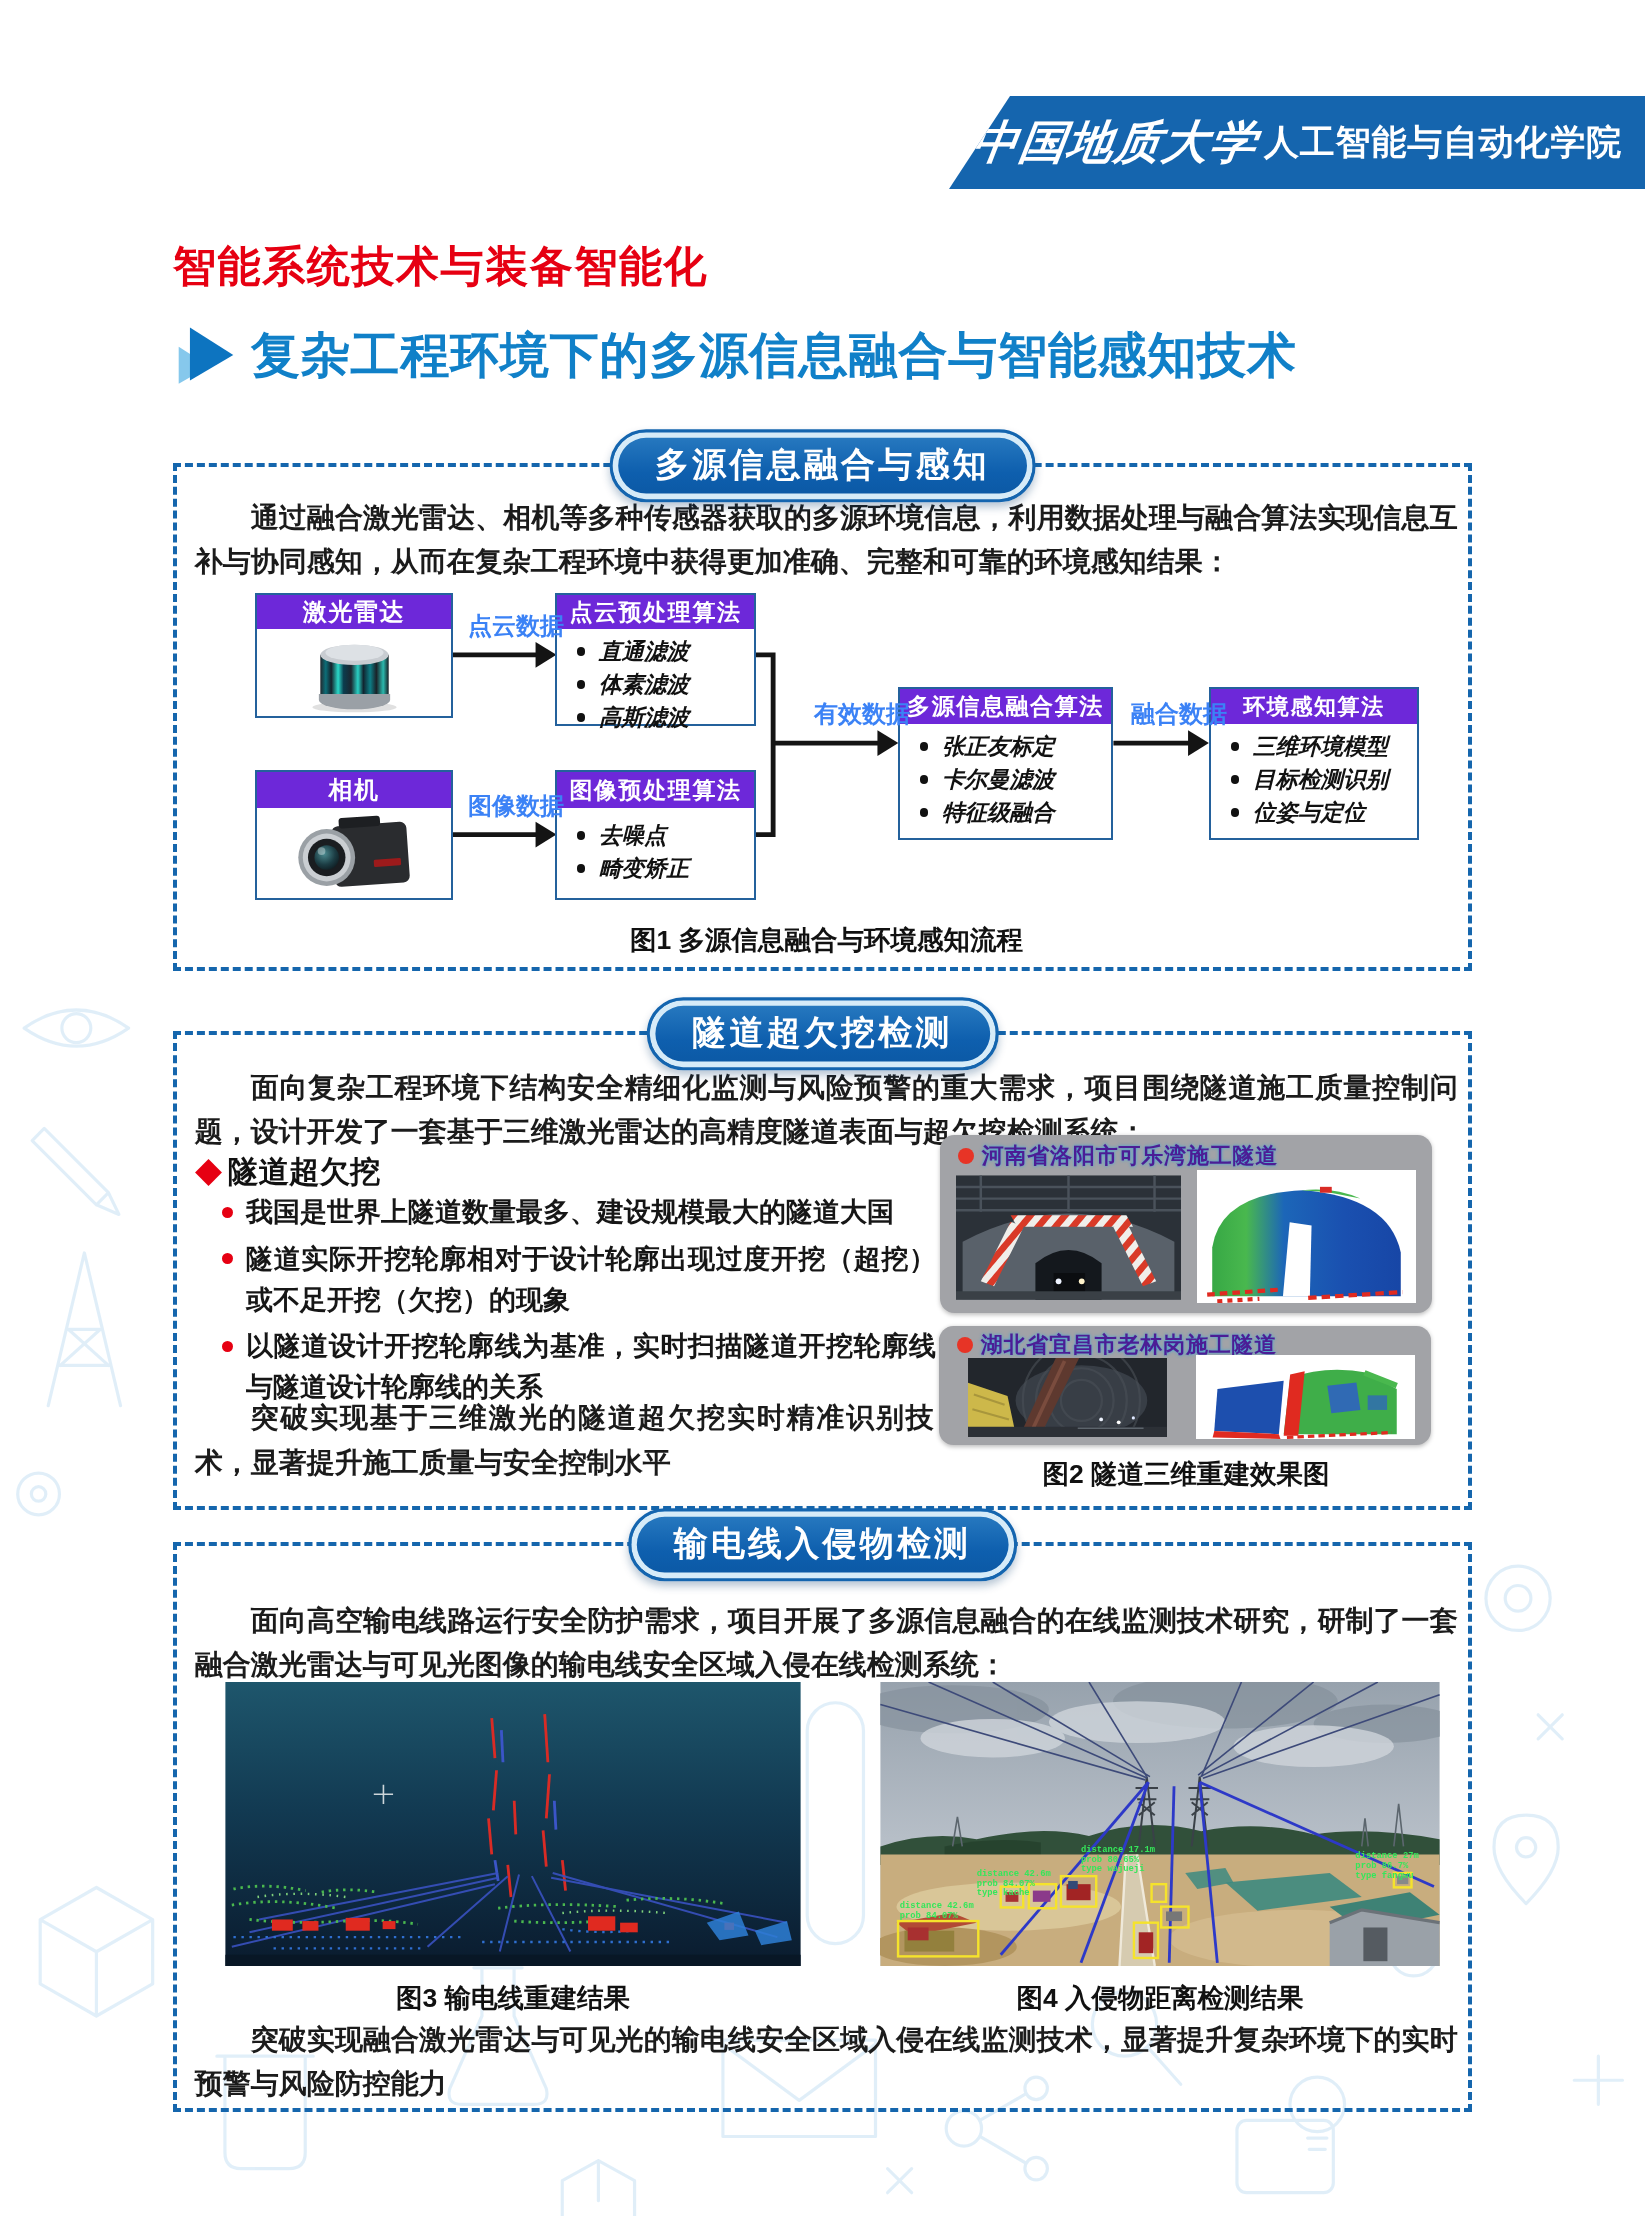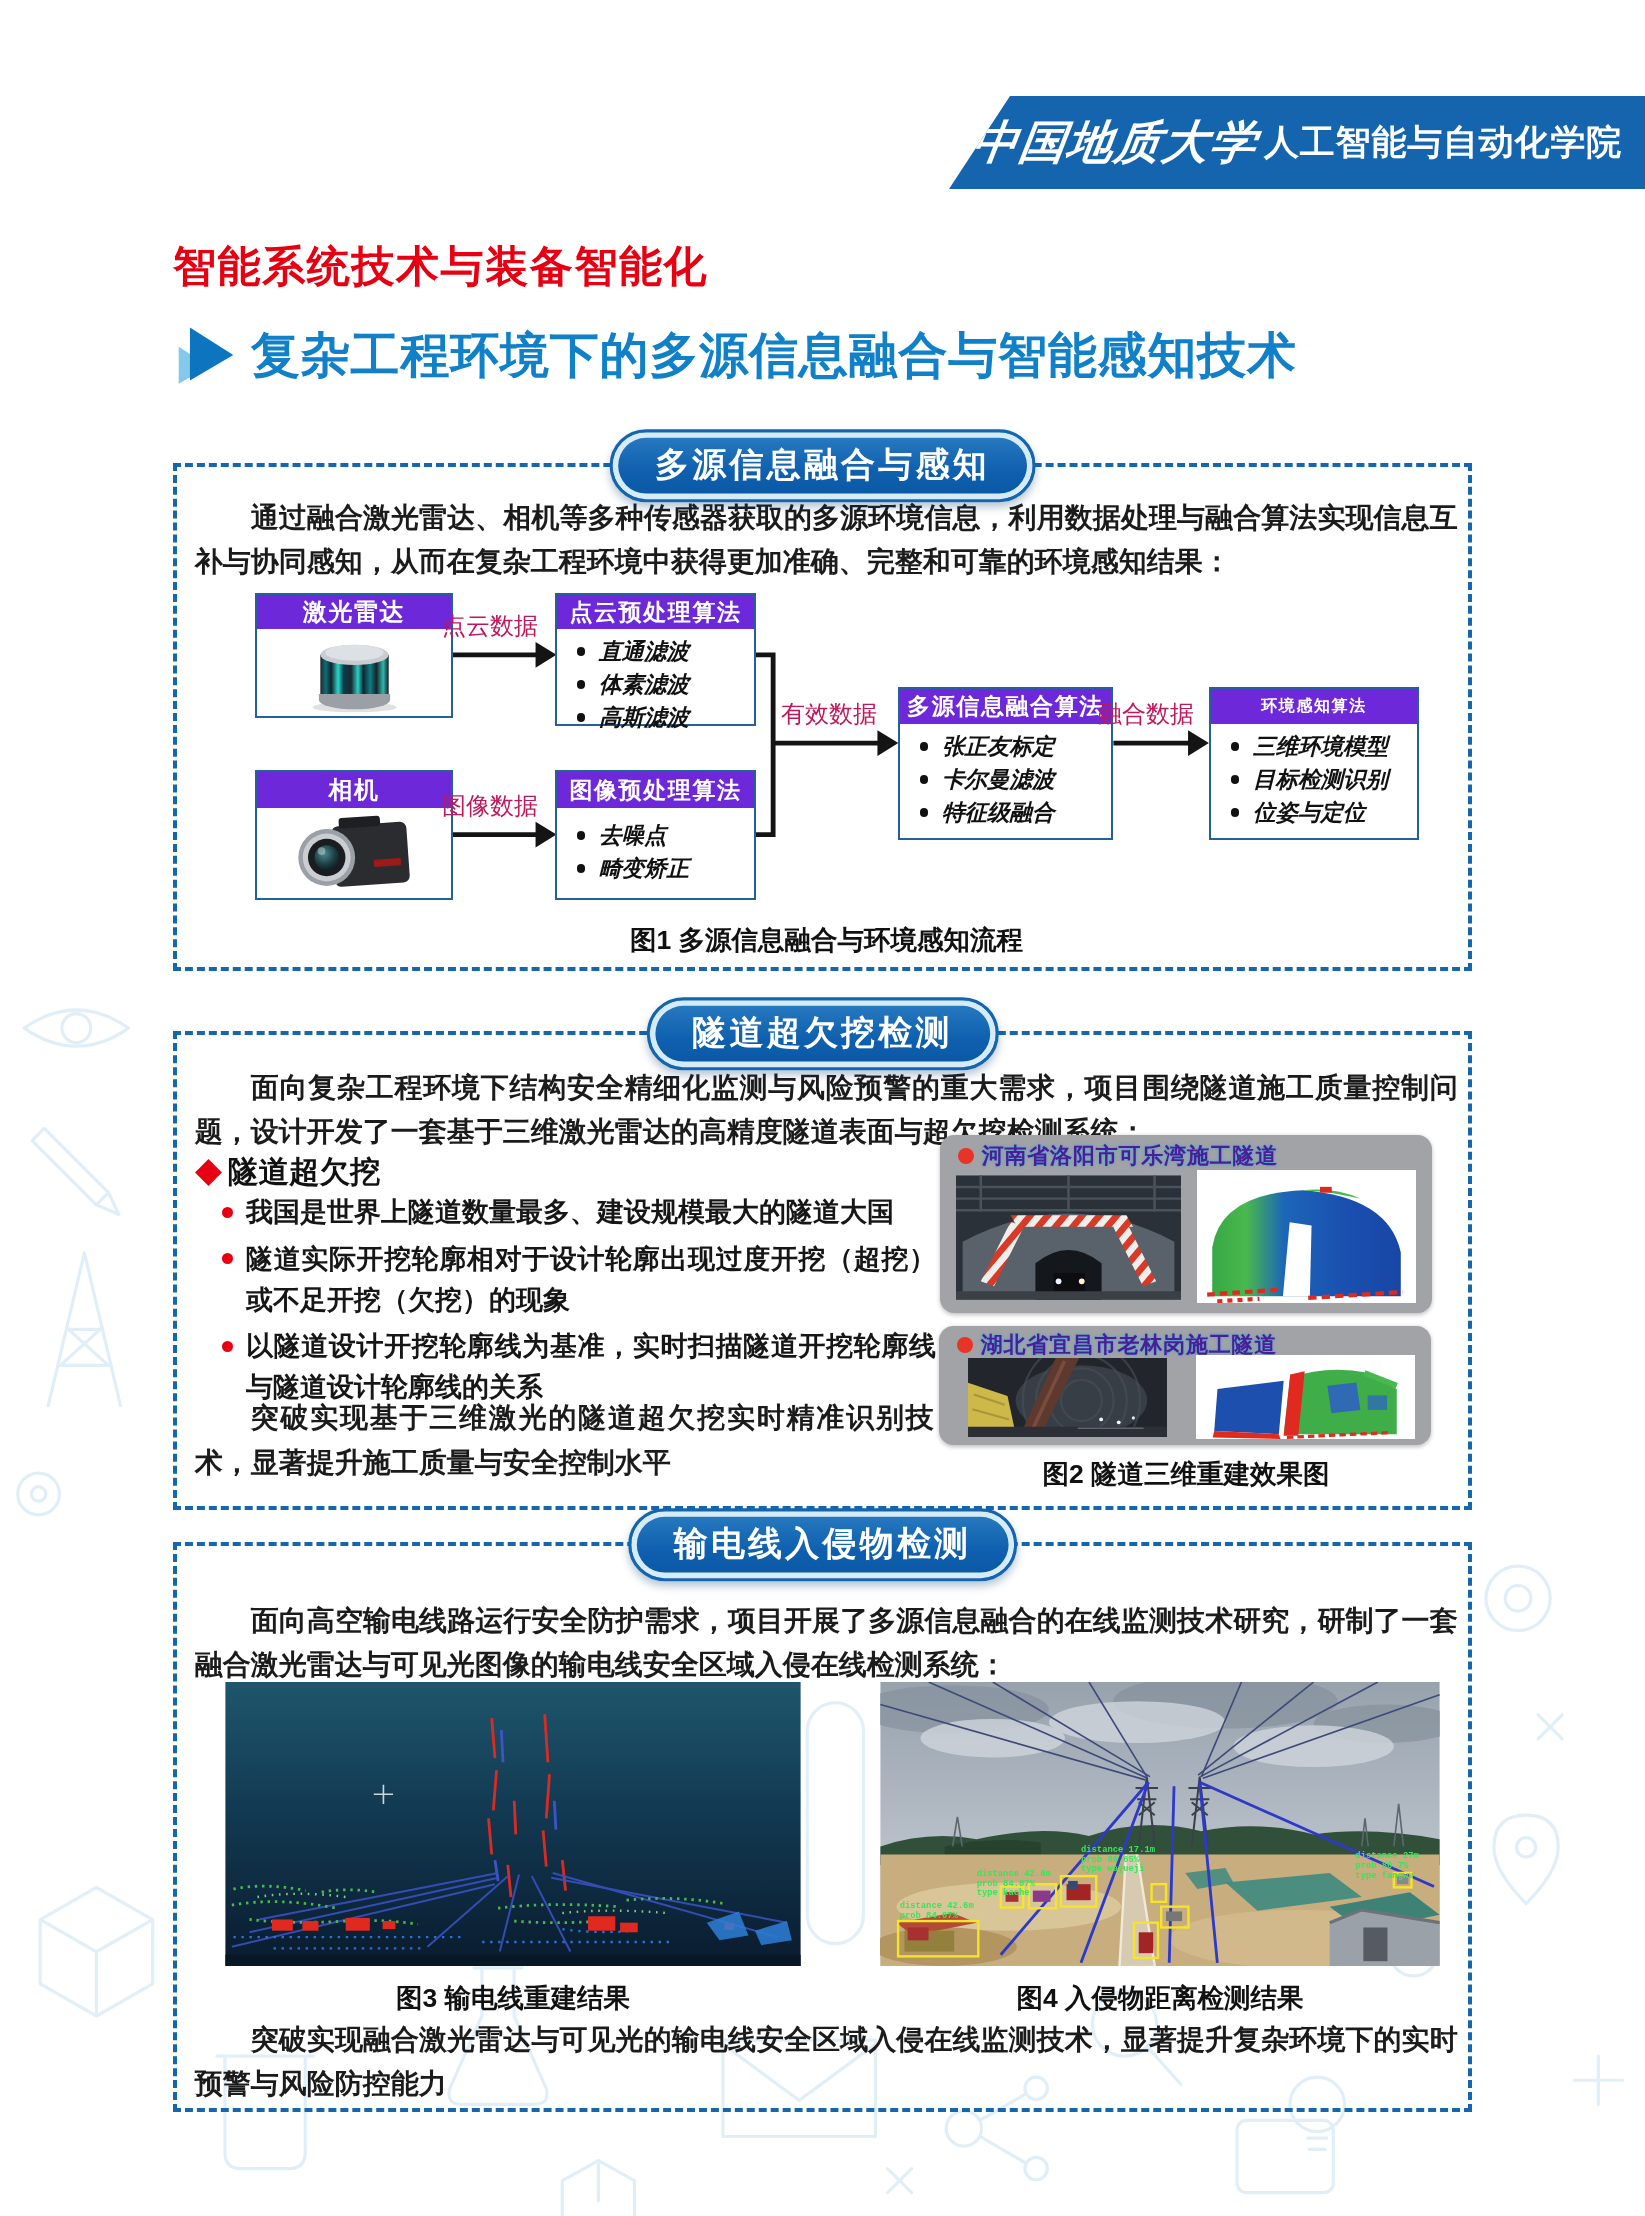--- a/index.html
+++ b/index.html
@@ -29,21 +29,21 @@
         text-indent:2em;text-align:justify;}
   .figcap{position:absolute;font-size:26.5px;font-weight:600;color:#111;text-align:center;}
   
   .dbox{position:absolute;background:#fff;border:2.4px solid #24619c;box-sizing:border-box;}
   .dbox .hd{background:#6d28d9;color:#fff;font-weight:bold;text-align:center;font-size:24px;
             display:flex;align-items:center;justify-content:center;letter-spacing:1.6px;}
   .dbox ul{list-style:none;margin:6.4px 0 0;padding:0 0 0 42px;font-style:italic;}
   .dbox li{position:relative;font-size:22.5px;font-weight:600;color:#111;line-height:33px;white-space:nowrap;}
   .dbox li::before{content:"";position:absolute;left:-22.5px;top:12px;width:8.8px;height:8.8px;border-radius:50%;background:#111;}
   .dbody{display:flex;align-items:center;justify-content:center;}
-  .elabel{position:absolute;font-size:24px;font-weight:normal;color:#be185d;text-align:left;white-space:nowrap;}
+  .elabel{position:absolute;font-size:24px;font-weight:bold;color:#3b82f6;text-align:right;white-space:nowrap;}
   .arrows{position:absolute;left:0;top:0;pointer-events:none;}
   
   .diahead{position:absolute;display:flex;align-items:center;gap:4.8px;}
   .diamond{width:19px;height:19px;background:#e60012;transform:rotate(45deg);margin:0 4.8px;}
   .diahead .t{font-size:30.5px;font-weight:900;color:#111;}
   ul.rbul{list-style:none;margin:0;padding:0;position:absolute;}
   ul.rbul li{position:relative;font-size:27px;font-weight:600;line-height:41px;color:#161616;
              padding-left:37px;margin-bottom:5.6px;text-align:justify;}
   ul.rbul li::before{content:"";position:absolute;left:13px;top:14.5px;width:11.2px;height:11.2px;
              border-radius:50%;background:#e60012;}
@@ -209,21 +209,21 @@
   <div class="dbox" style="left:721px;top:220px;width:215px;height:153px;">
     <div class="hd" style="height:35px;font-size:23px;">多源信息融合算法</div>
     <ul>
       <li>张正友标定</li>
       <li>卡尔曼滤波</li>
       <li>特征级融合</li>
     </ul>
   </div>
 
   <div class="dbox" style="left:1032px;top:220px;width:210px;height:153px;">
-    <div class="hd" style="height:35px;font-size:16px;">环境感知算法</div>
+    <div class="hd" style="height:35px;font-size:22px;">环境感知算法</div>
     <ul>
       <li>三维环境模型</li>
       <li>目标检测识别</li>
       <li>位姿与定位</li>
     </ul>
   </div>
 
   <div class="elabel" style="left:265px;top:143px;width:122px;">点云数据</div>
   <div class="elabel" style="left:265px;top:323px;width:122px;">图像数据</div>
   <div class="elabel" style="left:604px;top:231px;width:129px;">有效数据</div>

